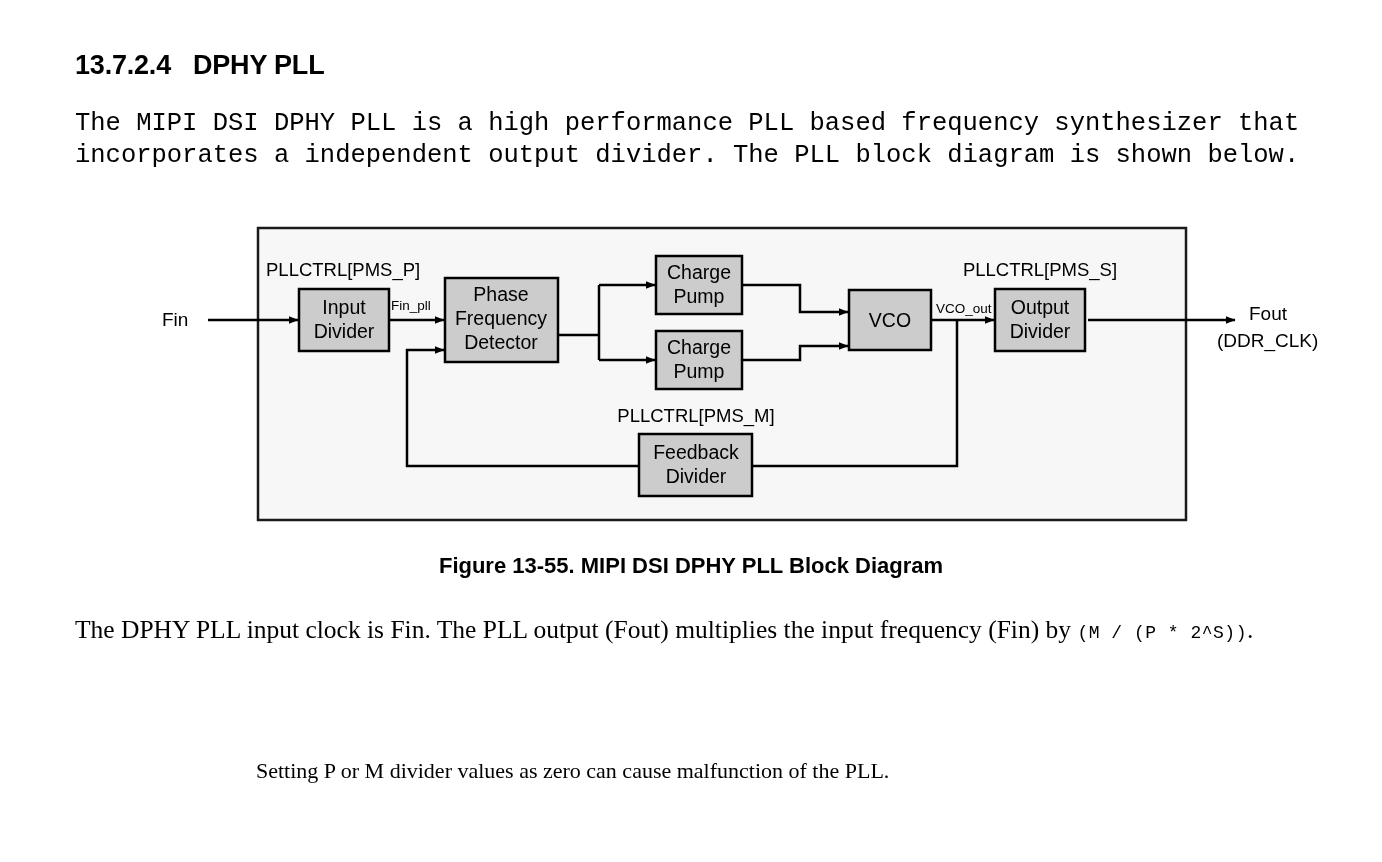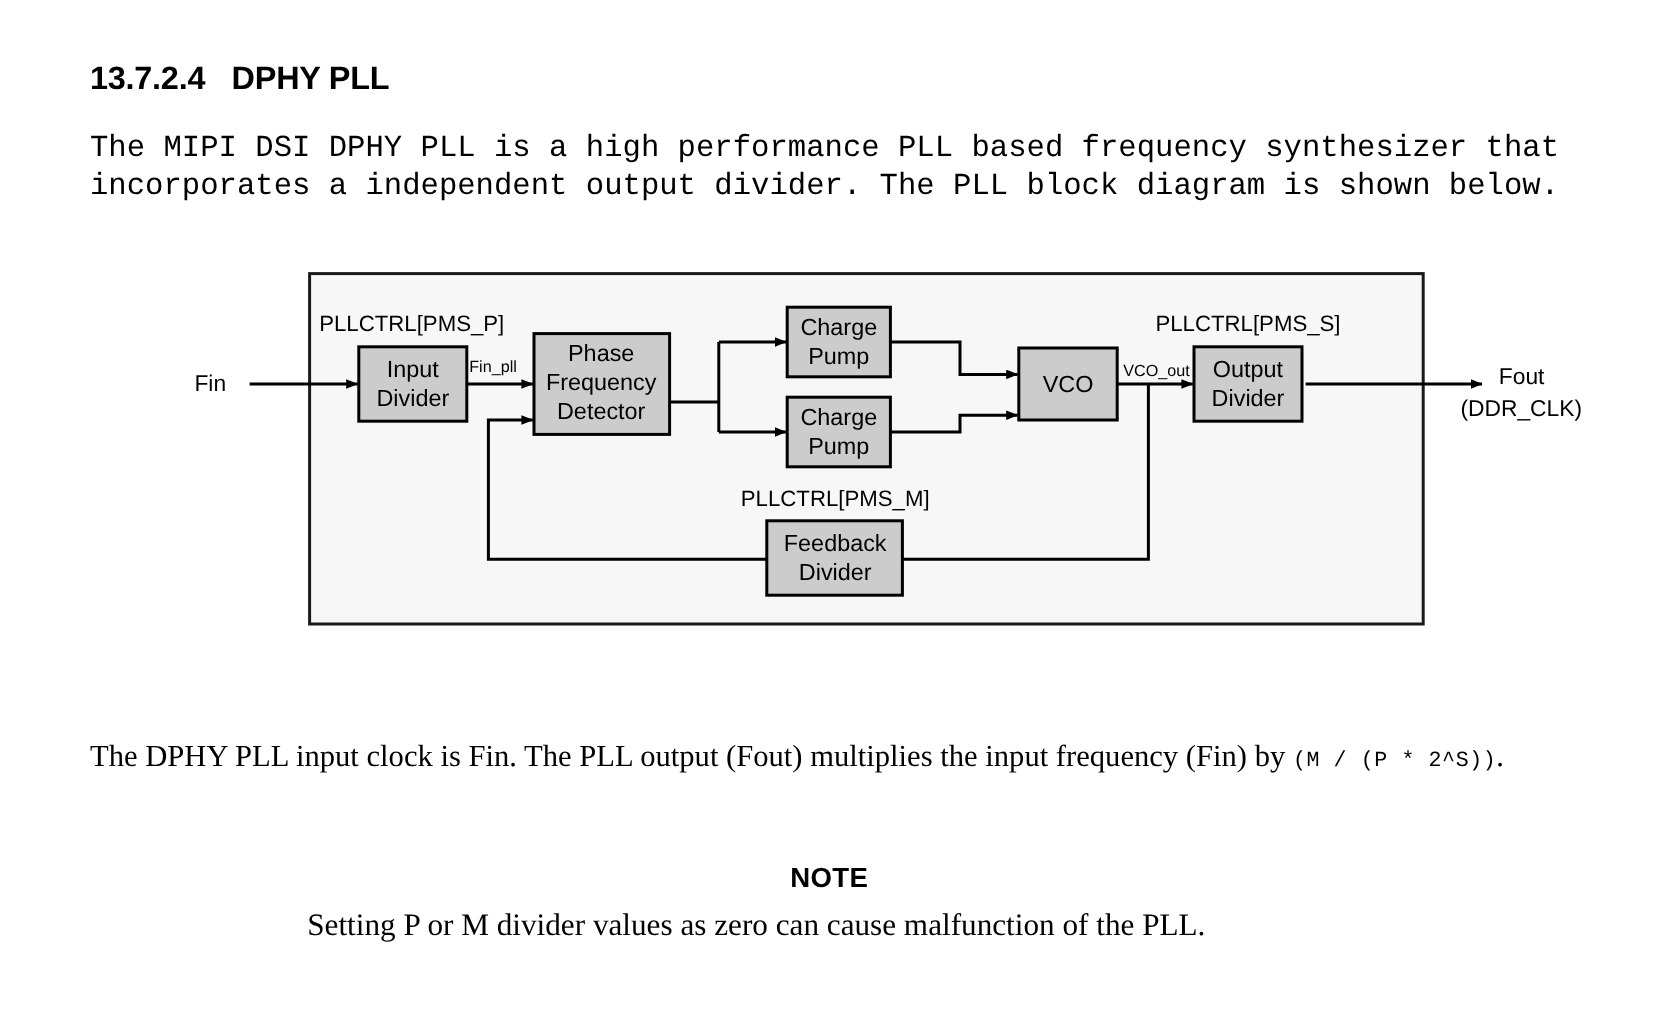--- a/index.html
+++ b/index.html
@@ -85,21 +85,21 @@
     font-weight: bold;
     font-size: 23px;
     letter-spacing: 0.3px;
   }
   .note-body {
     position: absolute;
     left: 256px;
     top: 754px;
     width: 900px;
     font-family: "Liberation Serif", "DejaVu Serif", serif;
-    font-size: 26px;
+    font-size: 22px;
     line-height: 33px;
   }
 
   
   #diagram {
     position: absolute;
     left: 0px;
     top: 200px;
     width: 1382px;
     height: 350px;
@@ -193,19 +193,19 @@
 
         <text x="1040" y="114" font-size="19.5" text-anchor="middle">Output</text>
         <text x="1040" y="138" font-size="19.5" text-anchor="middle">Divider</text>
 
         <text x="696" y="259" font-size="19.5" text-anchor="middle">Feedback</text>
         <text x="696" y="283" font-size="19.5" text-anchor="middle">Divider</text>
       </g>
     </svg>
   </div>
 
+  <div class="figure-caption">Figure 13-55. MIPI DSI DPHY PLL Block Diagram</div>
 
   <div class="body-para" id="formula-para"><span>The DPHY PLL input clock is Fin. The PLL output (Fout) multiplies the input frequency (Fin) by </span><span class="mono">(M / (P * 2^S))</span><span>.</span></div>
 
-  <div class="note-title">NOTE</div>
   <div class="note-body">Setting P or M divider values as zero can cause malfunction of the PLL.</div>
 
 </div>
 
 </body></html>

